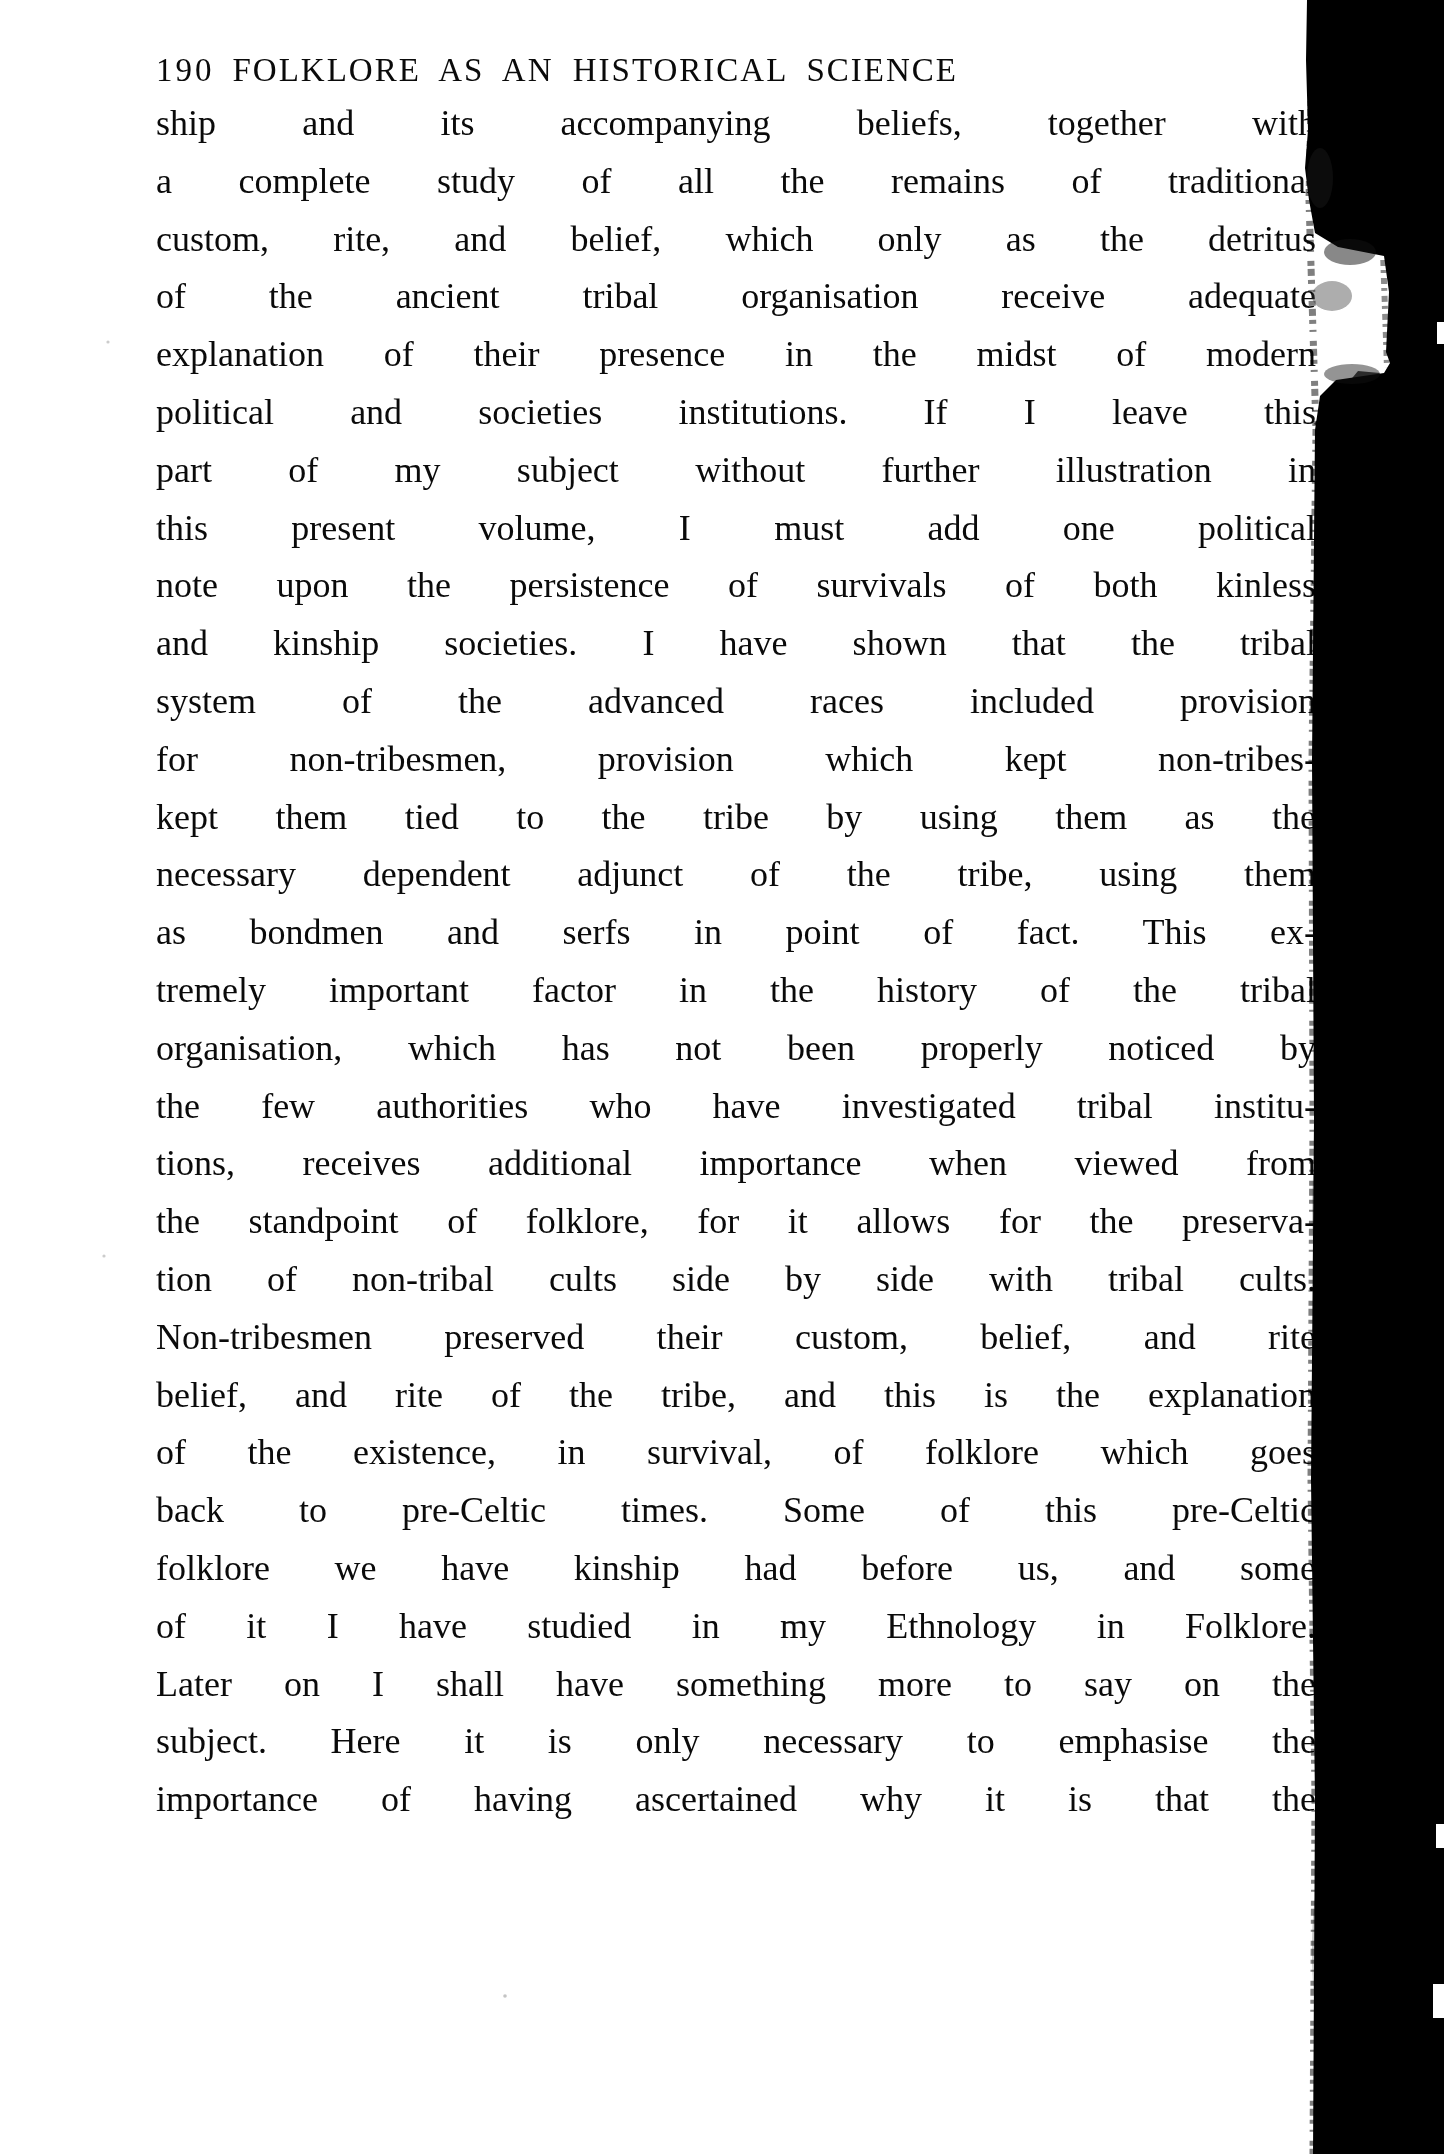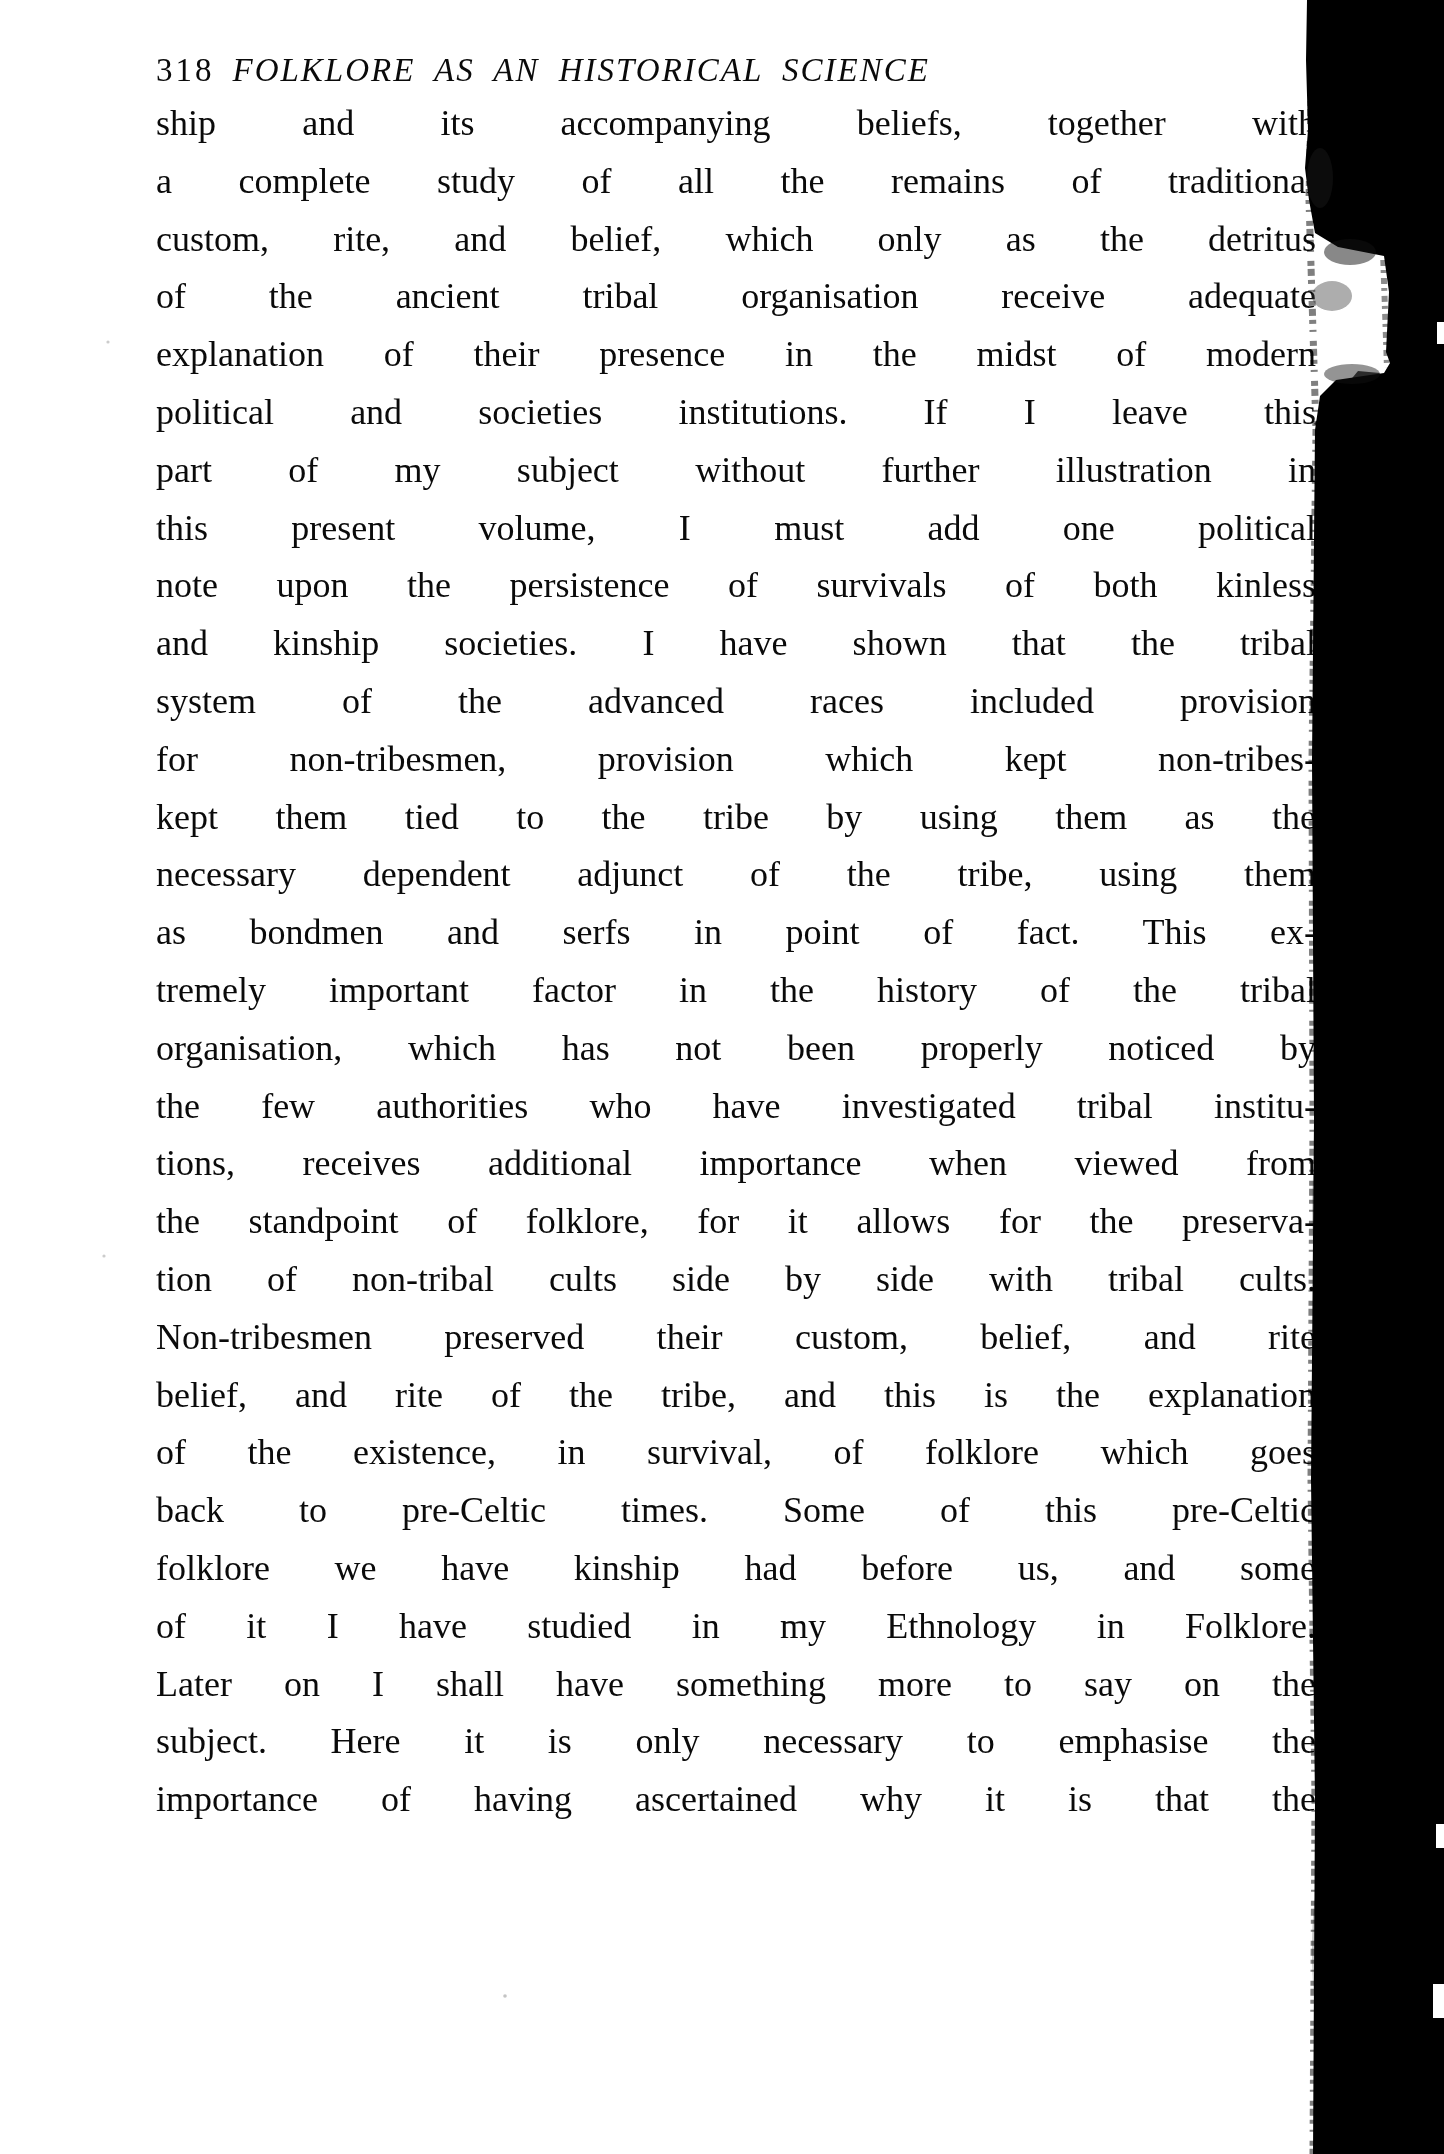--- a/index.html
+++ b/index.html
@@ -23,21 +23,20 @@
     font-size:33px;line-height:40px;
     white-space:nowrap;
   }
   #page-number{
     letter-spacing:3px;
     margin-right:18px;
   }
   #running-title{
     letter-spacing:2px;
     word-spacing:9px;
-    font-style:italic;
   }
   
   #body-text{
     position:absolute;left:156px;top:95px;width:1160px;
     font-size:36px;line-height:57.8px;
   }
   .line{
     text-align:justify;
     text-align-last:justify;
     -moz-text-align-last:justify;
@@ -49,21 +48,21 @@
     position:absolute;left:0;top:0;width:1444px;height:2154px;
     pointer-events:none;
   }
 </style>
 </head>
 <body>
 
 <div id="page">
 
   <div id="header">
-    <span id="page-number">318</span>
+    <span id="page-number">190</span>
     <span id="running-title">FOLKLORE AS AN HISTORICAL SCIENCE</span>
   </div>
 
   <div id="body-text">
       <div class="line"><span>ship and its accompanying beliefs, together with</span></div>
       <div class="line"><span>a complete study of all the remains of traditional</span></div>
       <div class="line"><span>custom, rite, and belief, which only as the detritus</span></div>
       <div class="line"><span>of the ancient tribal organisation receive adequate</span></div>
       <div class="line"><span>explanation of their presence in the midst of modern</span></div>
       <div class="line"><span>political and societies institutions. If I leave this</span></div>

